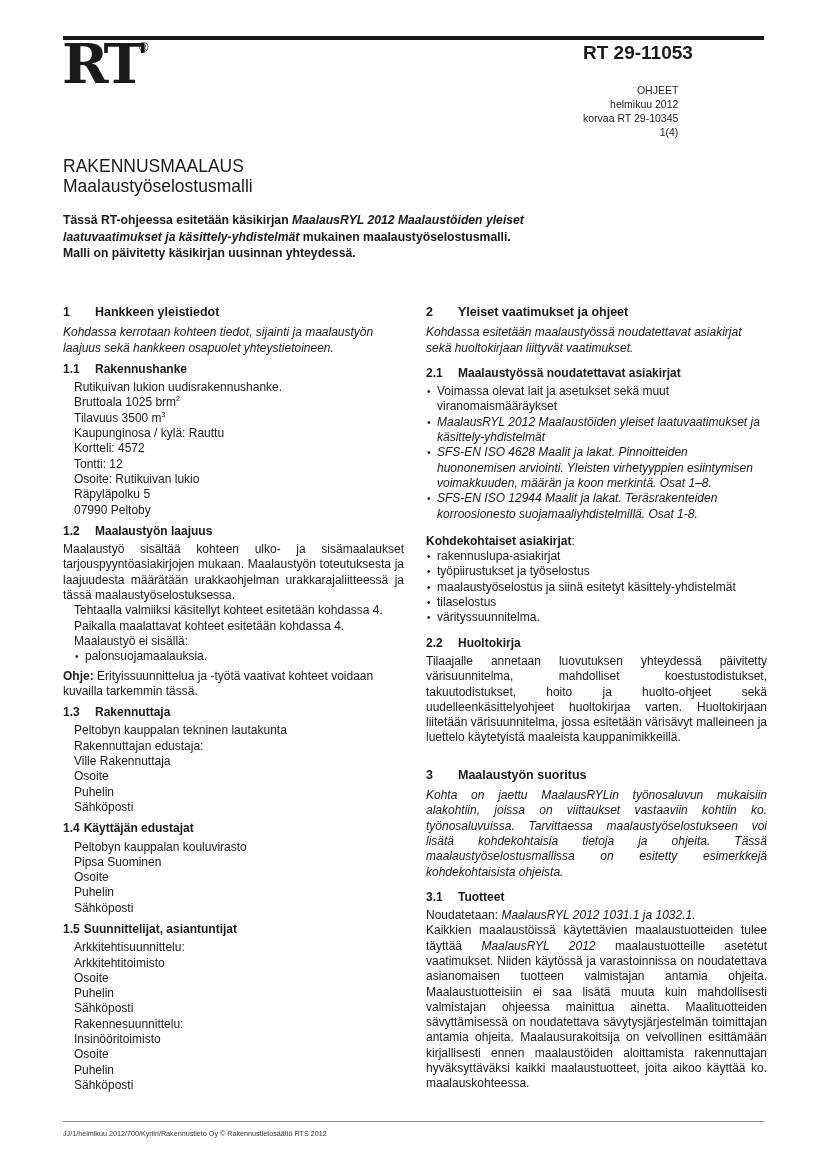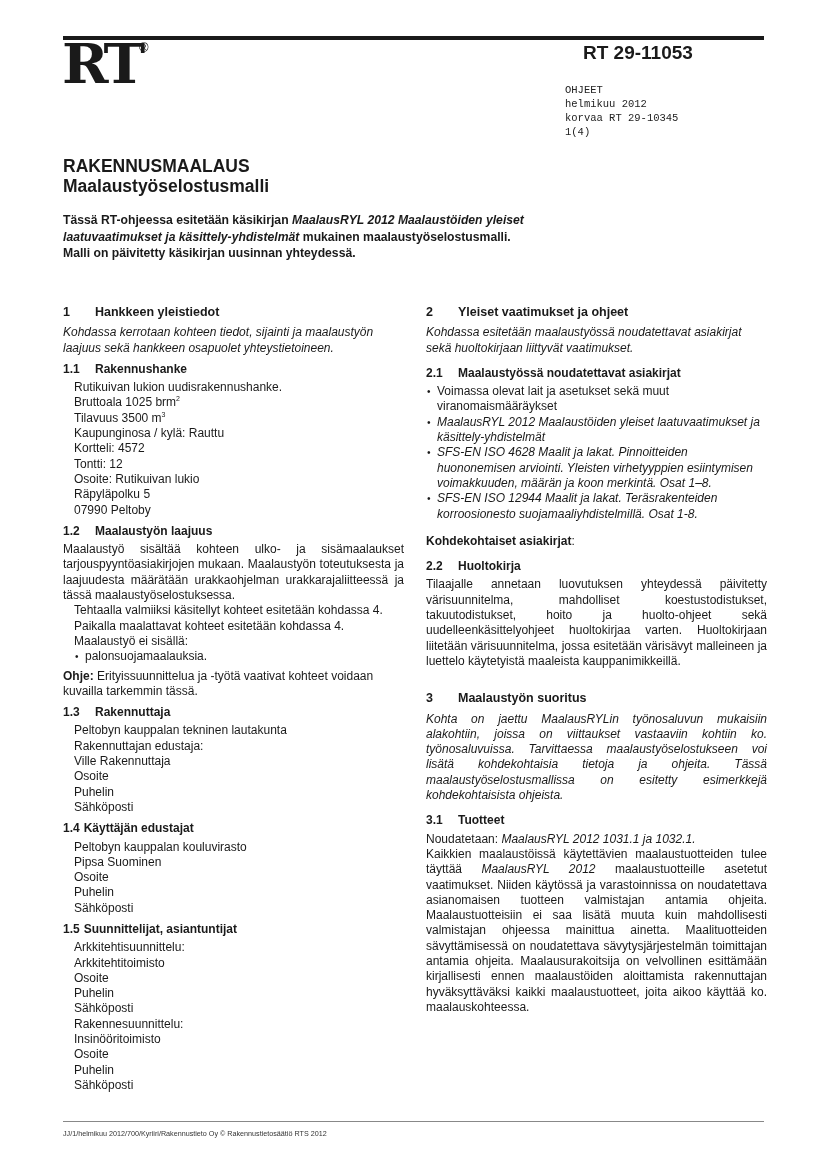--- a/index.html
+++ b/index.html
@@ -5,24 +5,24 @@
   html, body { margin: 0; padding: 0; background: #ffffff; }
   body {
     width: 827px; height: 1169px; position: relative; overflow: hidden;
     font-family: "DejaVu Sans", "Liberation Sans", sans-serif;
     color: #1a1a1a;
   }
   .topbar { position: absolute; left: 63px; top: 36px; width: 701px; height: 4px; background: #1a1a1a; }
   .logo { position: absolute; left: 62px; top: 36px; font-family: "DejaVu Serif", "Liberation Serif", serif; font-weight: bold; font-size: 56px; letter-spacing: -4px; line-height: 56px; color: #1a1a1a; transform: scaleY(0.95); }
   .logo-reg { position: absolute; left: 139px; top: 40px; font-size: 13px; font-family: "Liberation Sans", sans-serif; color: #1a1a1a; }
   .docnum { position: absolute; left: 583px; top: 42px; font-family: "Liberation Sans", sans-serif; font-weight: bold; font-size: 19px; color: #1a1a1a; }
-  .meta { position: absolute; left: 565px; top: 83px; font-family: Liberation Mono, monospace; font-size: 10.5px; line-height: 14px; color: #222; }
+  .meta { position: absolute; left: 583px; top: 83px; font-family: Liberation Sans, sans-serif; font-size: 10.5px; line-height: 14px; color: #222; text-align: right; }
   .meta div { white-space: nowrap; }
 
-  .title { position: absolute; left: 63px; top: 156px; font-family: "Liberation Sans", sans-serif; font-weight: bold; color: #1a1a1a; }
+  .title { position: absolute; left: 63px; top: 156px; font-family: "Liberation Sans", sans-serif; font-weight: normal; color: #1a1a1a; }
   .title .t1 { font-size: 17.5px; line-height: 20px; }
   .title .t2 { font-size: 17.5px; line-height: 21px; }
   .intro { position: absolute; left: 63px; top: 212px; width: 520px; font-family: "Liberation Sans", sans-serif; font-weight: bold; font-size: 12.2px; line-height: 16.5px; color: #1a1a1a; }
   .intro i { font-style: italic; }
 
   .col { position: absolute; top: 305px; width: 341px; font-family: "Liberation Sans", sans-serif; font-size: 12px; line-height: 15.3px; color: #1a1a1a; }
   .col.left { left: 63px; }
   .col.right { left: 426px; }
   .h1 { font-weight: bold; font-size: 12.5px; margin: 0 0 5px 0; display: flex; }
   .h1 .num { width: 32px; }
@@ -159,20 +159,27 @@
       <span class="num">2.1</span>
       <span>Maalaustyössä noudatettavat asiakirjat</span>
     </div>
   <ul class="bul">
     <li>Voimassa olevat lait ja asetukset sekä muut viranomaismääräykset</li>
     <li class="it">MaalausRYL 2012 Maalaustöiden yleiset laatuvaatimukset ja käsittely-yhdistelmät</li>
     <li class="it">SFS-EN ISO 4628 Maalit ja lakat. Pinnoitteiden huononemisen arviointi. Yleisten virhetyyppien esiintymisen voimakkuuden, määrän ja koon merkintä. Osat 1–8.</li>
     <li class="it">SFS-EN ISO 12944 Maalit ja lakat. Teräsrakenteiden korroosionesto suojamaaliyhdistelmillä. Osat 1-8.</li>
   </ul>
   <div style="margin-top:12px;"><span class="b">Kohdekohtaiset asiakirjat</span><span>:</span></div>
+  <ul class="bul">
+    <li>rakennuslupa-asiakirjat</li>
+    <li>työpiirustukset ja työselostus</li>
+    <li>maalaustyöselostus ja siinä esitetyt käsittely-yhdistelmät</li>
+    <li>tilaselostus</li>
+    <li>värityssuunnitelma.</li>
+  </ul>
 
   <div class="h2" style="margin-top:10px;">
       <span class="num">2.2</span>
       <span>Huoltokirja</span>
     </div>
   <div class="just">Tilaajalle annetaan luovutuksen yhteydessä päivitetty värisuunnitelma, mahdolliset koestustodistukset, takuutodistukset, hoito ja huolto-ohjeet sekä uudelleenkäsittelyohjeet huoltokirjaa varten. Huoltokirjaan liitetään värisuunnitelma, jossa esitetään värisävyt malleineen ja luettelo käytetyistä maaleista kauppanimikkeillä.</div>
 
   <div class="gap" style="height:22px;"></div>
 
   <div class="h1">

